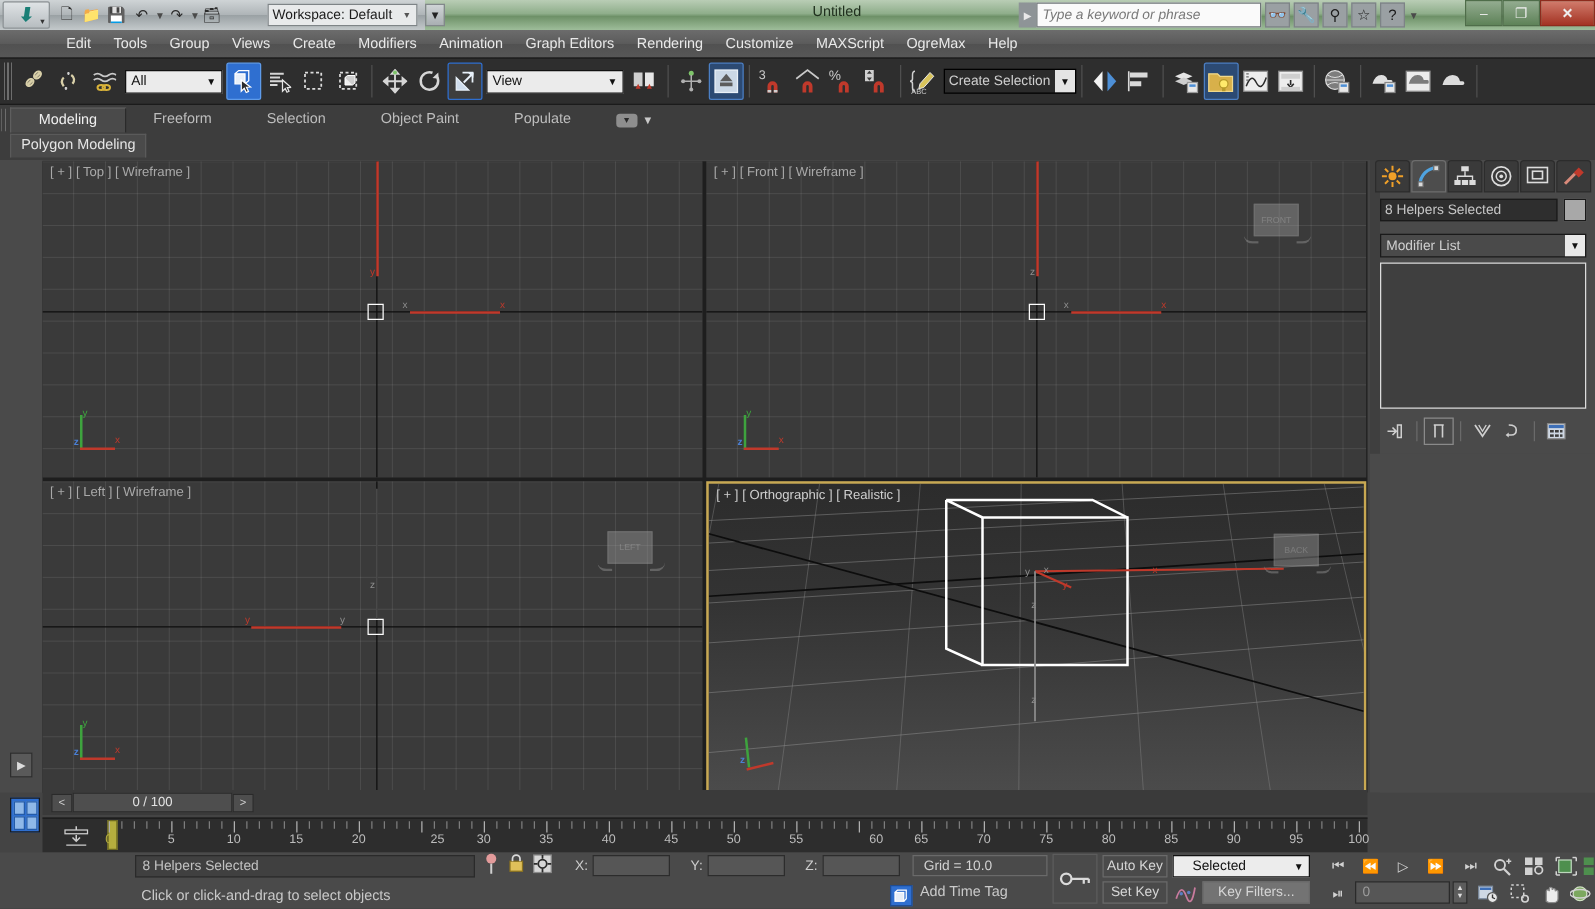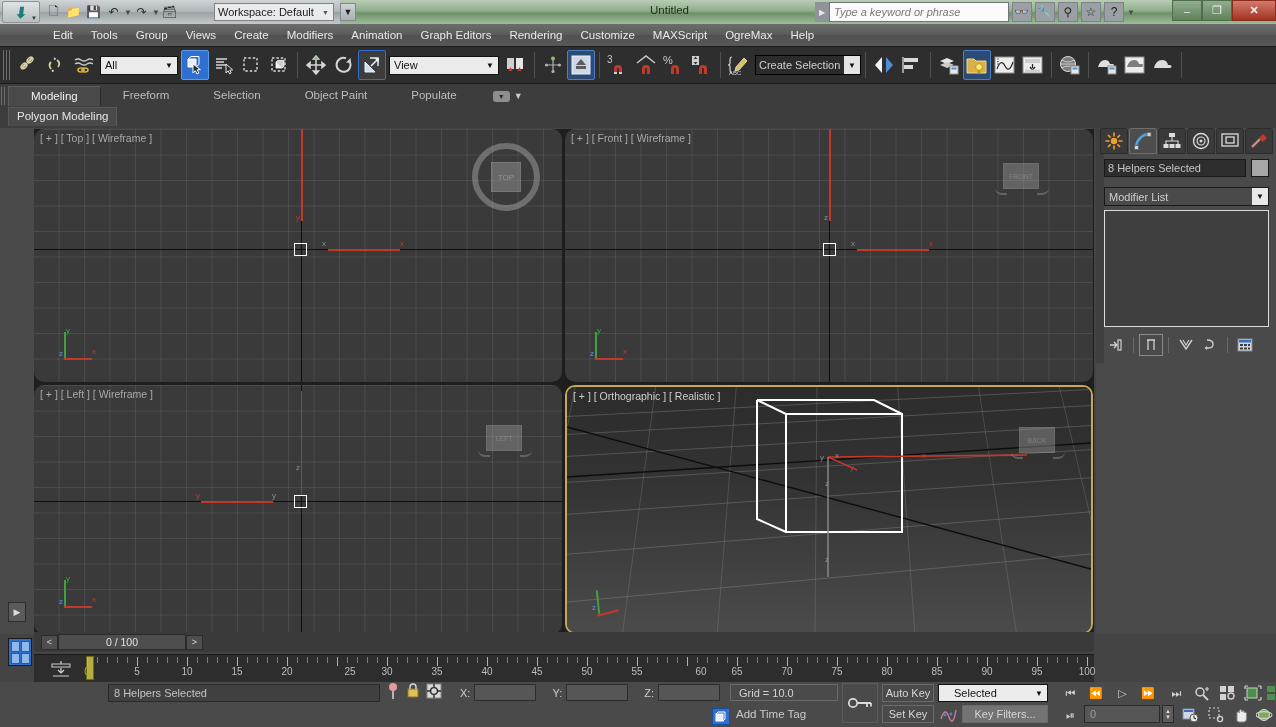--- a/index.html
+++ b/index.html
@@ -113,21 +113,21 @@
     display:flex; align-items:center; justify-content:center; color:#2a2a2a; font-size:7px;}
   .ribpanel { position:absolute; left:8px; top:23px; height:19px; padding:2px 8px;
     background:#4a4a4a; color:#e5e5e5; font-size:11.5px;
     border:1px solid #5a5a5a; border-bottom:none; }
   .ribgrip { position:absolute; left:1px; top:3px; width:5px; height:18px;
     background:repeating-linear-gradient(to right,#6d6d6d 0 1px,#3d3d3d 1px 3px);}
 
   
   .vp-area { position:absolute; left:34px; top:129px; width:1060px; height:505px;
     background:#1e1e1e; }
-  .vp { position:absolute; background:#3a3a3a; overflow:hidden;border-radius:10px; }
+  .vp { position:absolute; background:#3a3a3a; overflow:hidden; }
   .vp.tl { left:0;   top:0;   width:528px; height:253px; }
   .vp.tr { left:531px; top:0; width:528px; height:253px; }
   .vp.bl { left:0;   top:256px; width:528px; height:249px; }
   .vp.br { left:531px; top:256px; width:528px; height:249px;
            border:2px solid #c8a852; background:#3d3d3d; }
   .vplabel { position:absolute; left:6px; top:3px; font-size:10.5px; color:#a9a9a9;
     z-index:6; white-space:nowrap; font-family:"Liberation Sans", sans-serif;}
   .vp.br .vplabel { color:#cfcfcf; }
 
   .gridwire {
@@ -623,24 +623,20 @@
       <div class="axmark gr" style="left:288px; top:110px;">x</div>
       <div class="axmark" style="left:366px; top:110px;">x</div>
       <div class="axline-y" style="left:267px; top:0px; height:92px; background:#c0392b;"></div>
       <div class="axmark" style="left:262px; top:84px;">y</div>
       <div class="tripod" style="left:22px; bottom:14px;">
         <div class="ty"></div>
         <div class="tx"></div>
         <div class="tz">z</div>
         <div class="lx">x</div>
         <div class="ly">y</div>
-      </div>
-      <div class="ncube" style="left:438px; top:14px; width:68px; height:68px;">
-        <div class="ring"></div>
-        <div class="face">TOP</div>
       </div>
     </div>
 
     <div class="vp tr">
       <div class="gridwire"></div>
       <div class="axisH" style="top:120px"></div>
       <div class="axisV" style="left:264px"></div>
       <div class="vplabel">[ + ] [ Front ] [ Wireframe ]</div>
       <div class="helperbox" style="left:258px; top:114px;"></div>
       <div class="axline-x" style="left:292px; top:120px; width:72px;"></div>
@@ -1003,20 +999,23 @@
         <div class="ticklabel" style="left: 3px; color: rgb(181, 174, 62);">0</div>
       </div>
   </div>
 
   <div class="statusarea"></div>
 
 
   <div class="st-prompt1">
     <span>8 Helpers Selected</span>
   </div>
+  <div class="st-prompt2">
+    <span>Click or click-and-drag to select objects</span>
+  </div>
 
   <div class="st-icons">
     <span>
       <svg width="14" height="18" viewBox="0 0 14 18">
           <circle cx="7" cy="5" r="4" fill="#e39b9b"></circle>
           <path d="M7 9 v8" stroke="#cfcfcf" stroke-width="1.6"></path>
         </svg>
     </span>
     <span>
       <svg width="14" height="18" viewBox="0 0 14 18">

